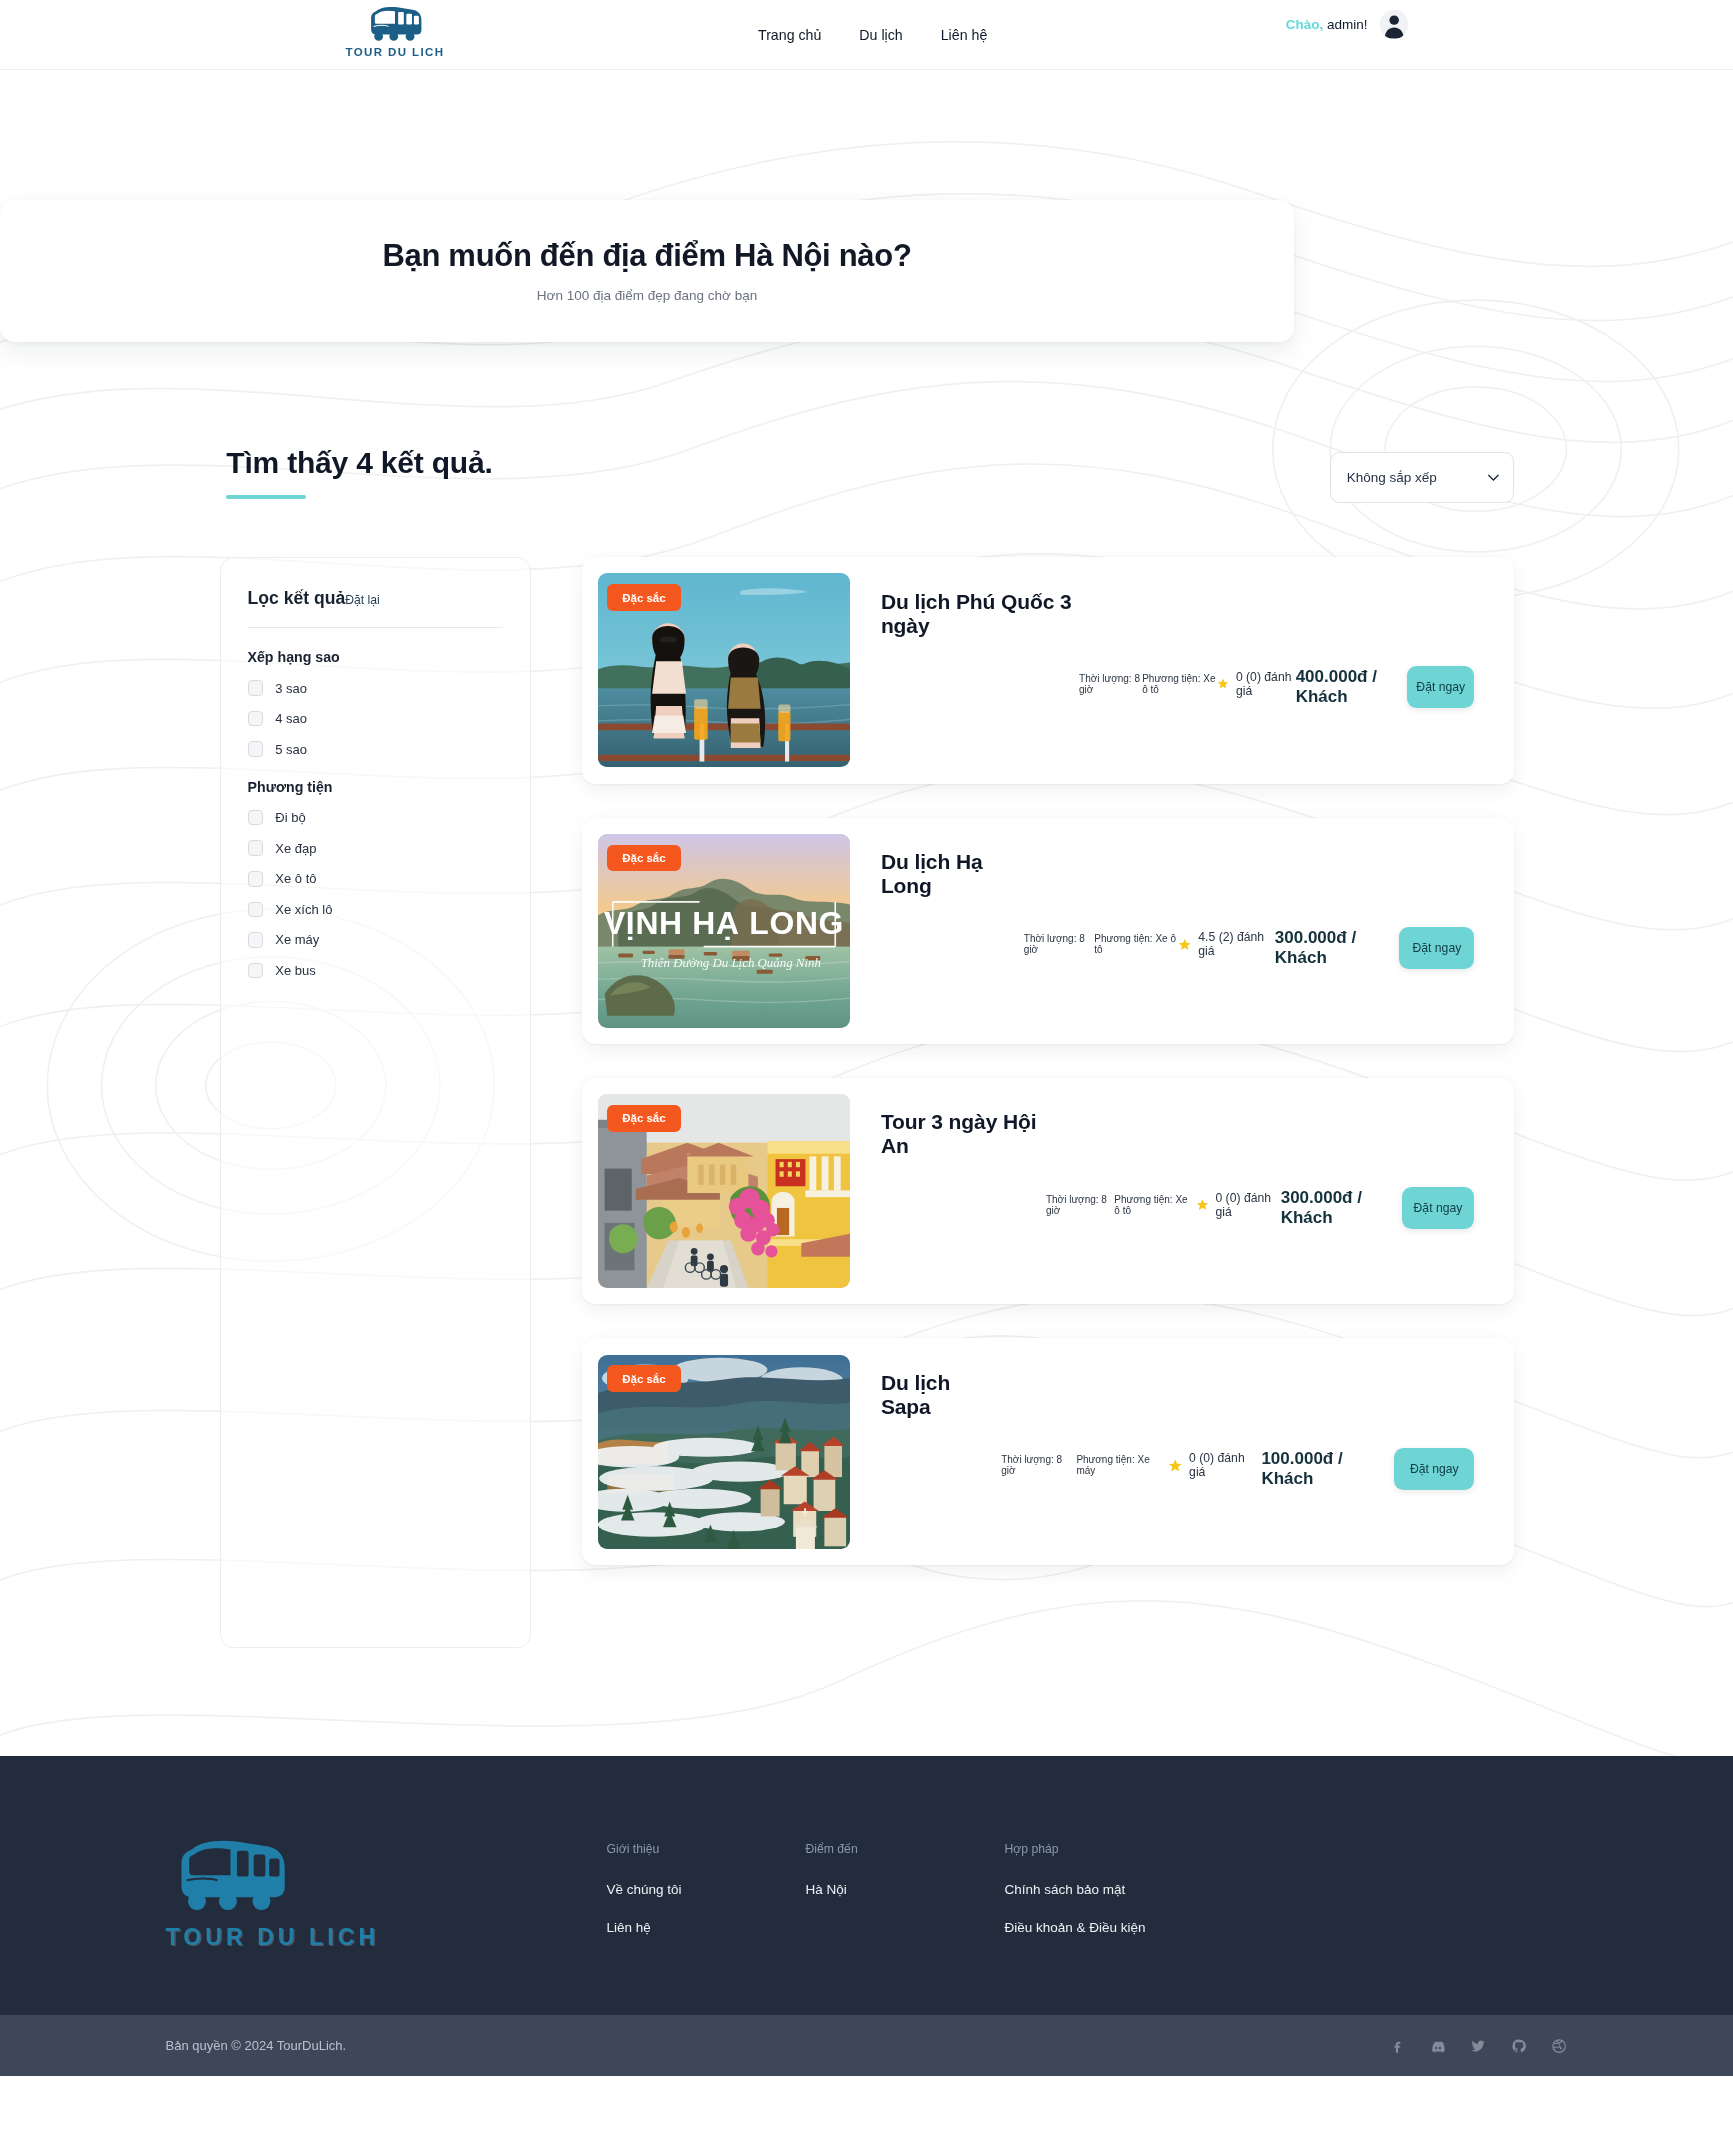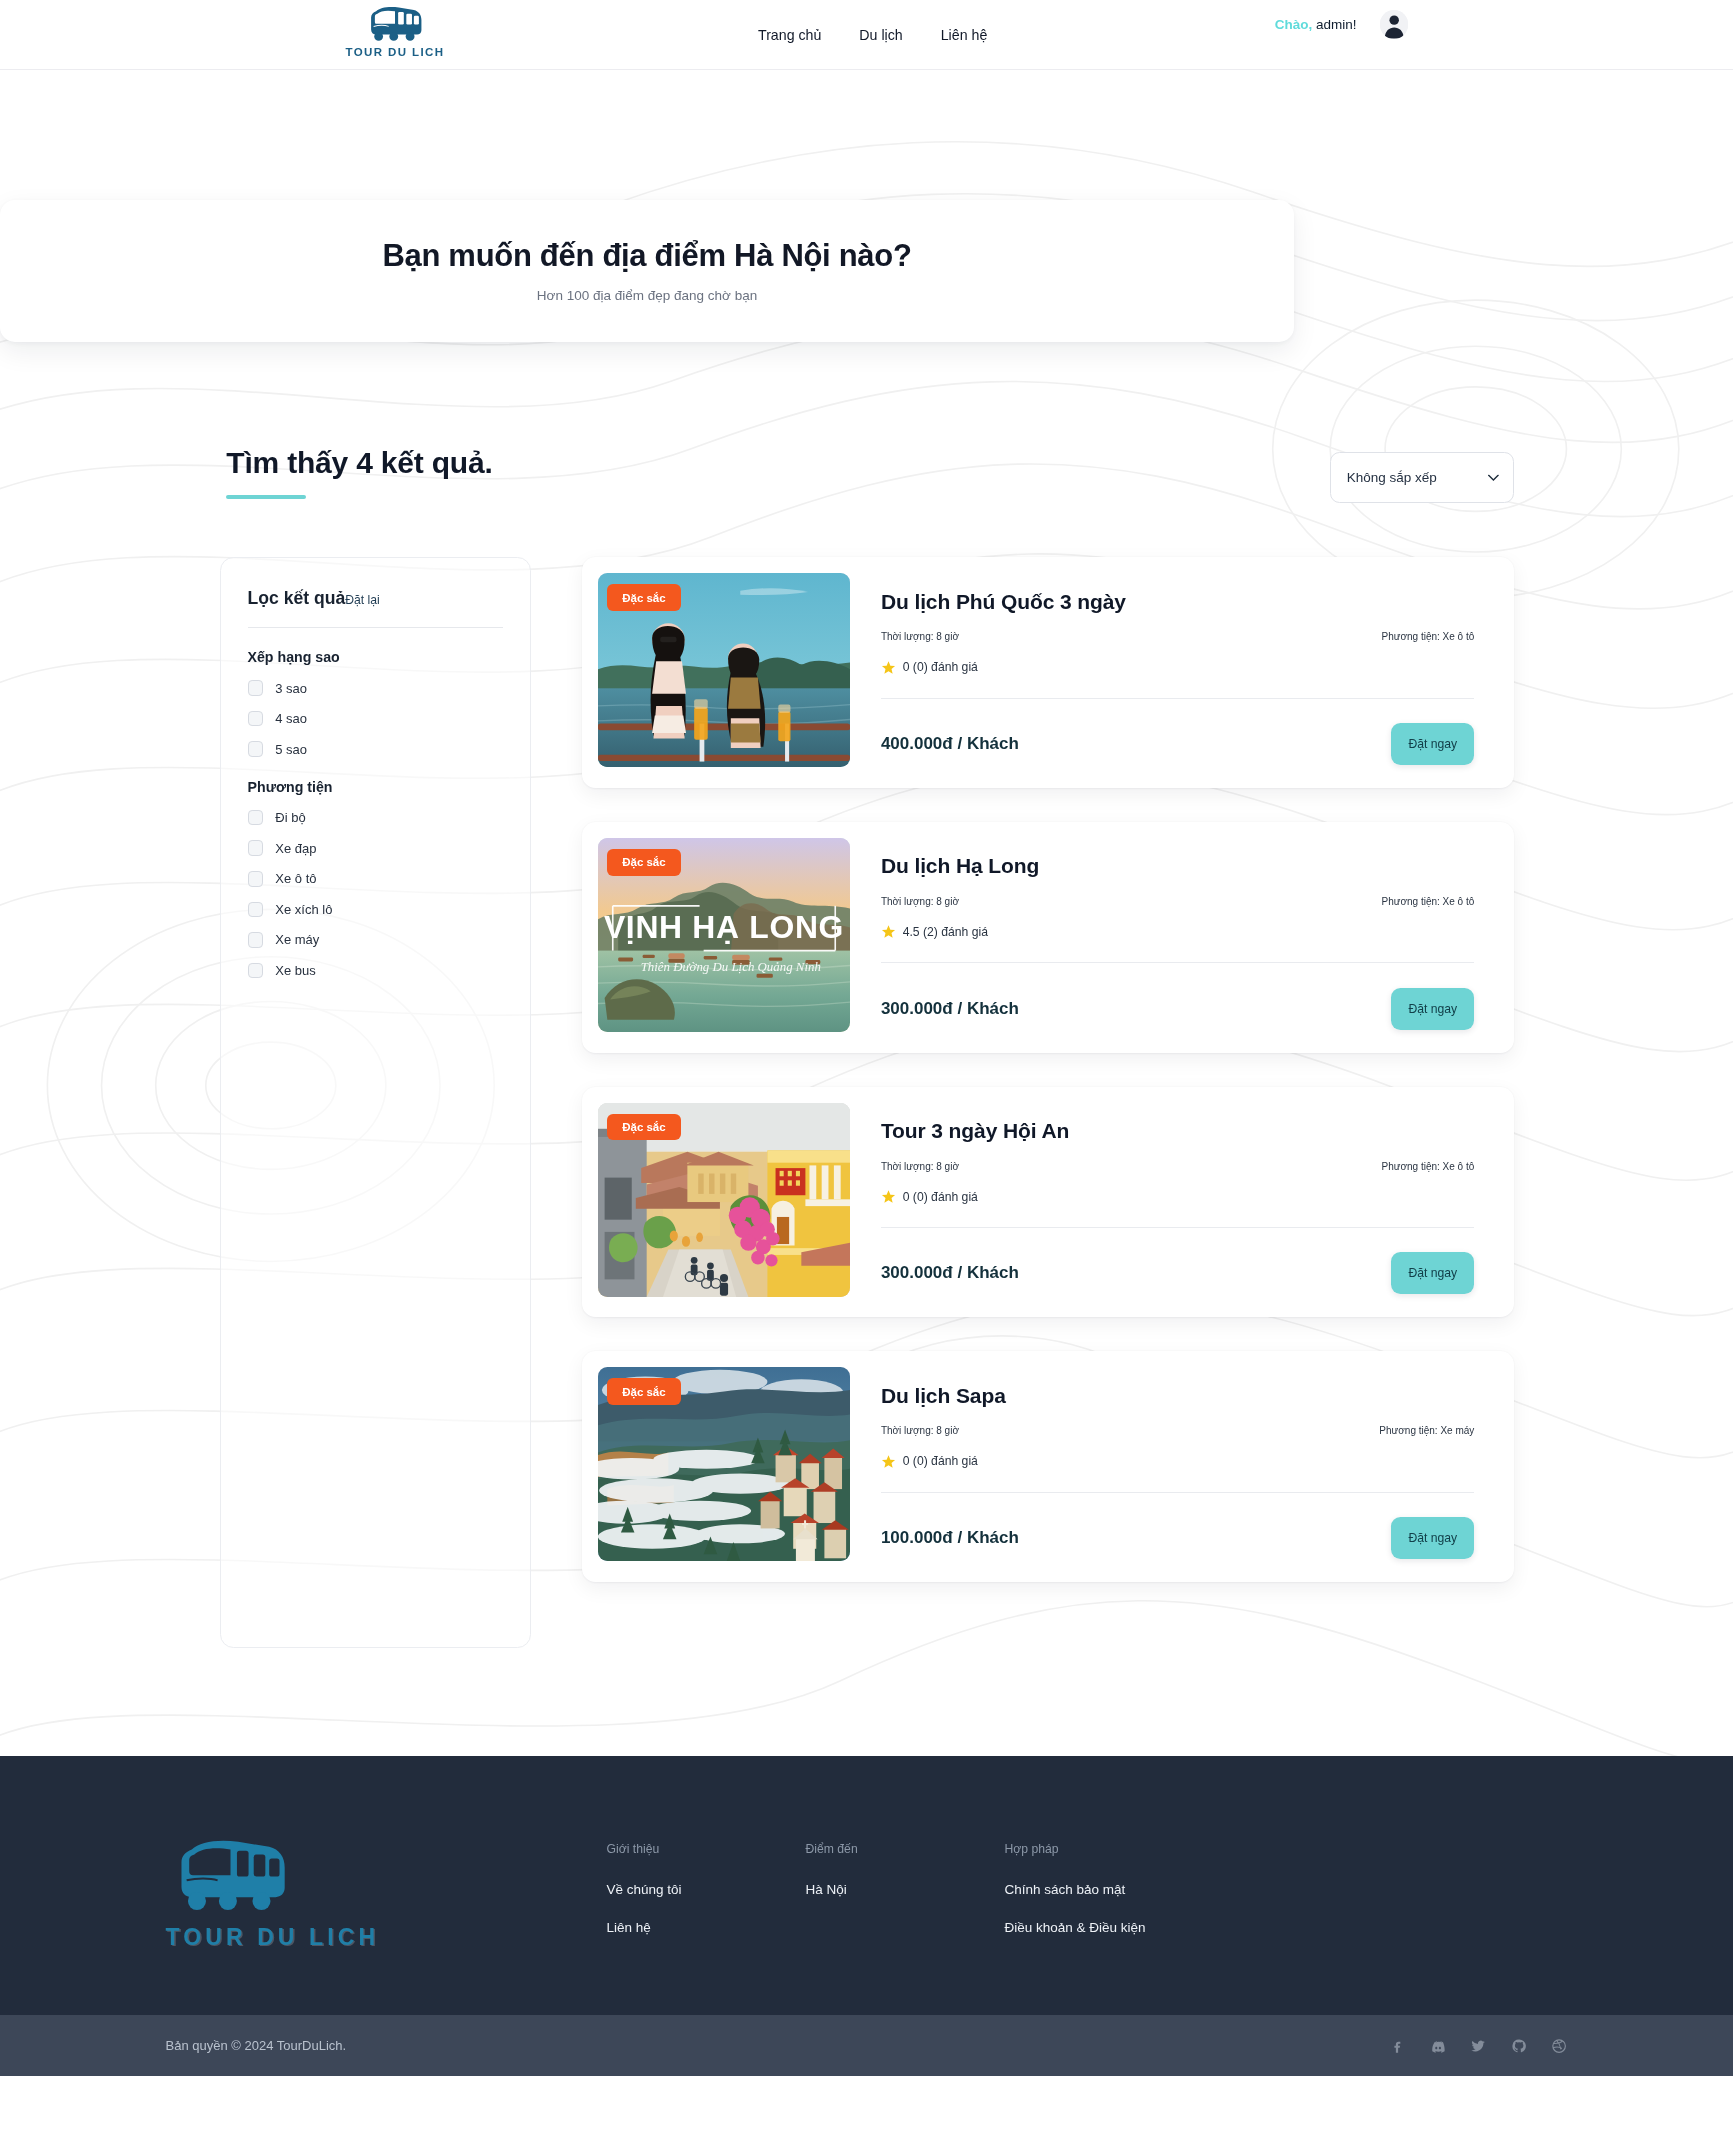--- a/index.html
+++ b/index.html
@@ -89,21 +89,21 @@
     white-space: nowrap;
   }
 
   .header-user {
     position: absolute;
     right: 325px;
     top: 0;
     height: 50px;
     display: flex;
     align-items: center;
-    gap: 23px;
+    gap: 12px;
   }
   .greet { font-size: 13.5px; white-space: nowrap; }
   .greet .hi { color: #5fdbdb; font-weight: 600; }
   .greet .uname { color: #0f1d2e; font-weight: 500; }
   .avatar {
     width: 28.4px; height: 28.4px;
     border-radius: 50%;
     background: #f0f1f4;
     display: flex; align-items: center; justify-content: center;
     overflow: hidden;
@@ -330,21 +330,20 @@
     padding: 7.4px 15px;
     border-radius: 6px;
     z-index: 3;
     white-space: nowrap;
   }
 
   .tour-body {
     flex: 1 1 auto;
     padding: 16.2px 23px 6.8px 6.8px;
     display: flex;
-    flex-direction: column;
   }
   .tour-title {
     font-size: 21px;
     font-weight: 700;
     color: #101828;
     letter-spacing: -0.1px;
   }
   .meta-row {
     margin-top: 17.6px;
     display: flex;

